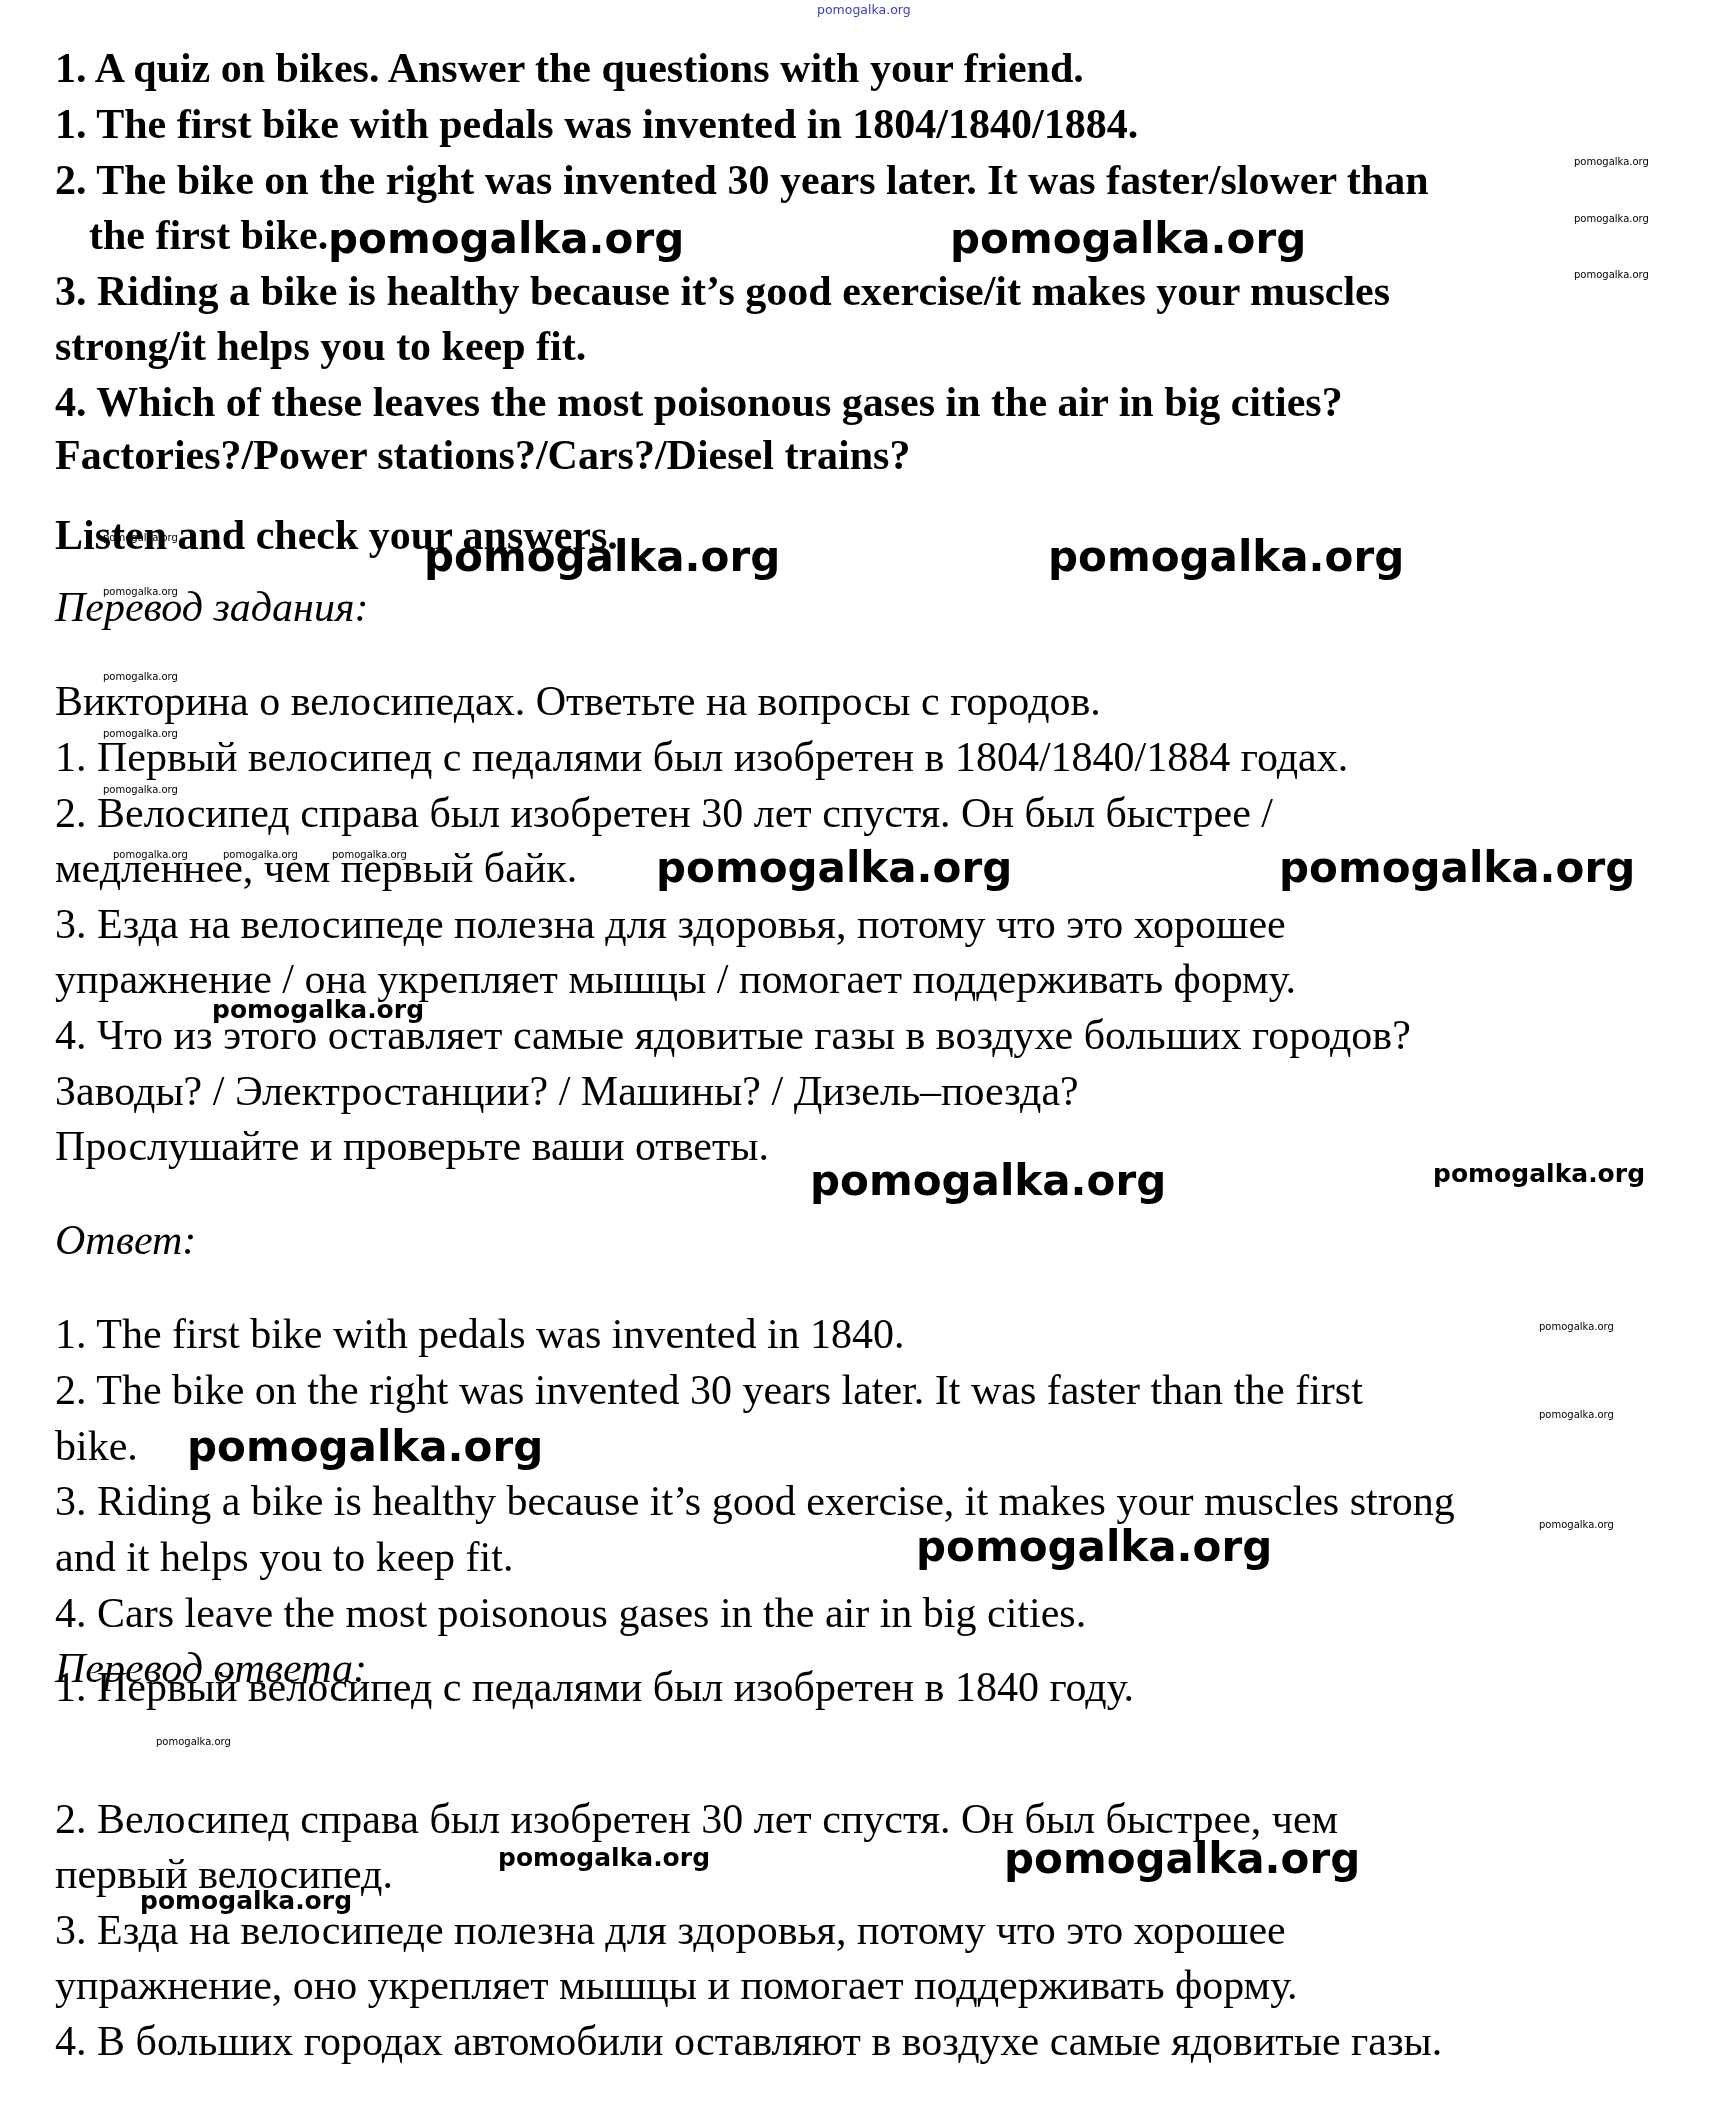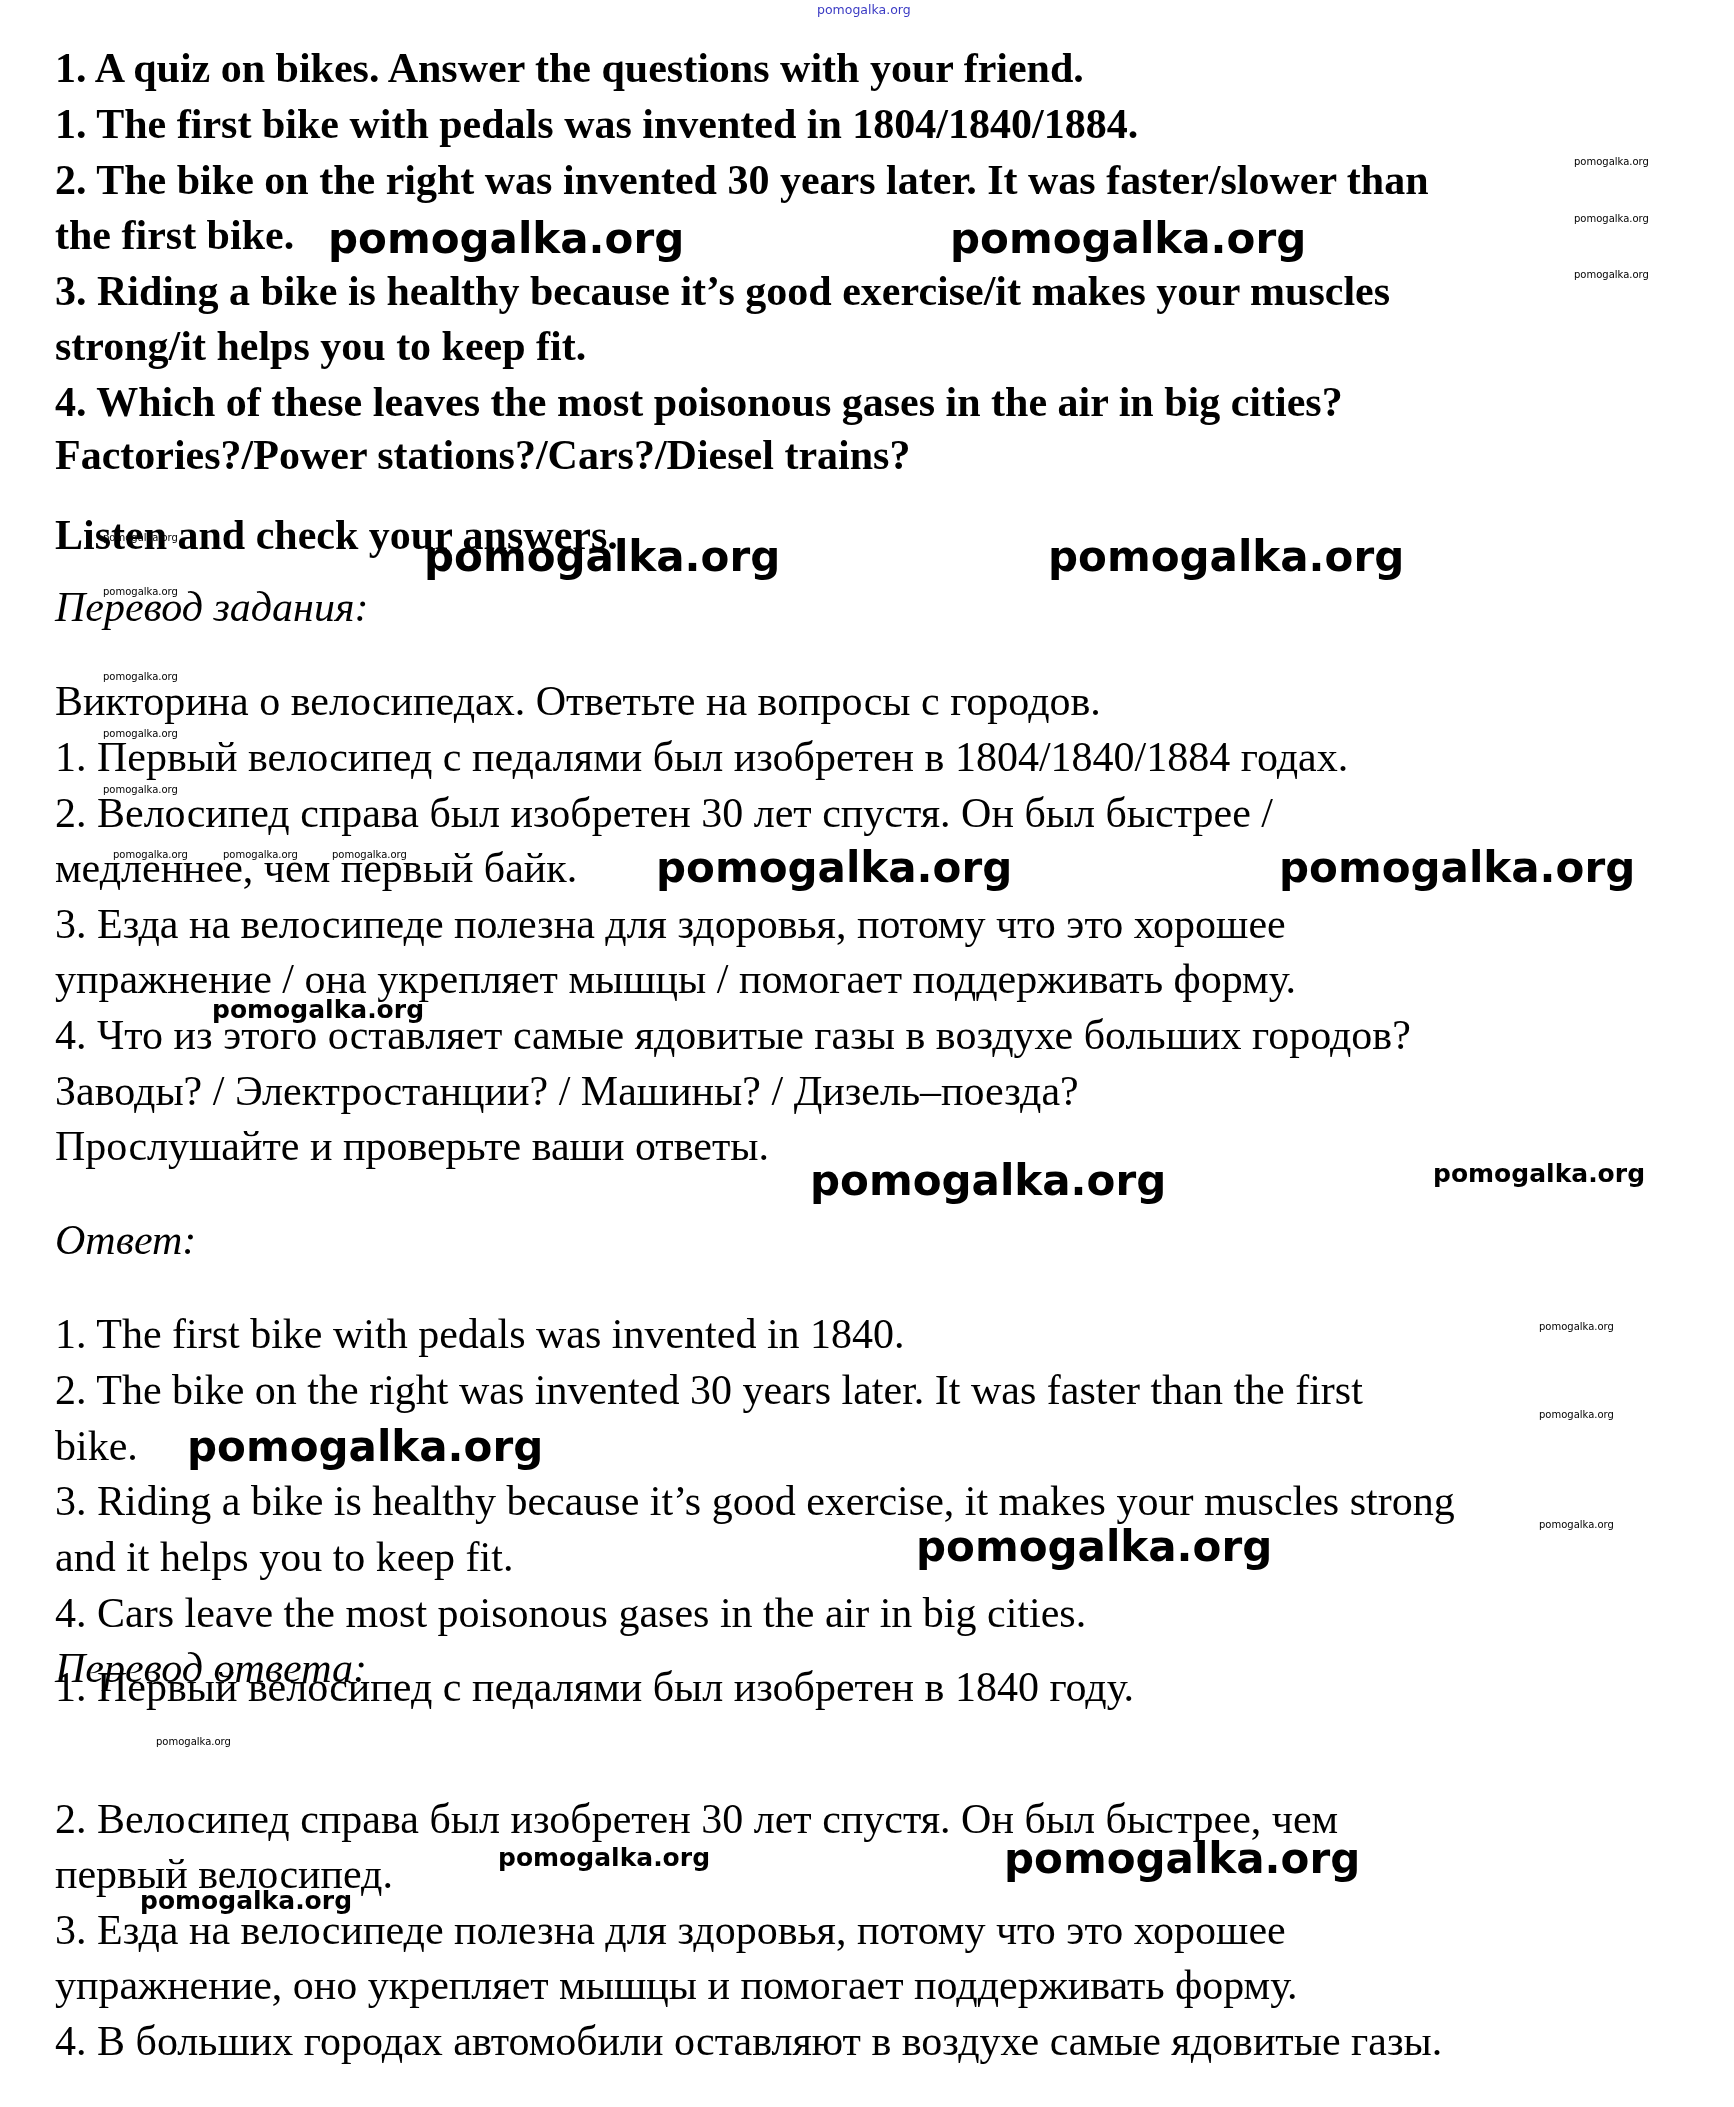--- a/index.html
+++ b/index.html
@@ -26,21 +26,21 @@
 <body>
 
 <div class="page">
 
   <div class="wm wm-top" style="left:817px; top:1.7px;">pomogalka.org</div>
 
   <div>
     <div class="line bold" style="top:43px;">1. A quiz on bikes. Answer the questions with your friend.</div>
     <div class="line bold" style="top:99px;">1. The first bike with pedals was invented in 1804/1840/1884.</div>
     <div class="line bold" style="top:155px;">2. The bike on the right was invented 30 years later. It was faster/slower than</div>
-    <div class="line bold" style="top:210px;">the first bike.</div>
+    <div class="line bold" style="top:210px;margin-left:34px;">the first bike.</div>
     <div class="line bold" style="top:266px;">3. Riding a bike is healthy because it’s good exercise/it makes your muscles</div>
     <div class="line bold" style="top:321px;">strong/it helps you to keep fit.</div>
     <div class="line bold" style="top:377px;">4. Which of these leaves the most poisonous gases in the air in big cities?</div>
     <div class="line bold" style="top:430px;">Factories?/Power stations?/Cars?/Diesel trains?</div>
     <div class="line bold" style="top:488px;margin-top:22px;">Listen and check your answers.</div>
   </div>
 
   <div>
     <div class="line italic" style="top:582px;">Перевод задания:</div>
     <div class="line" style="top:676px;">Викторина о велосипедах. Ответьте на вопросы с городов.</div>

